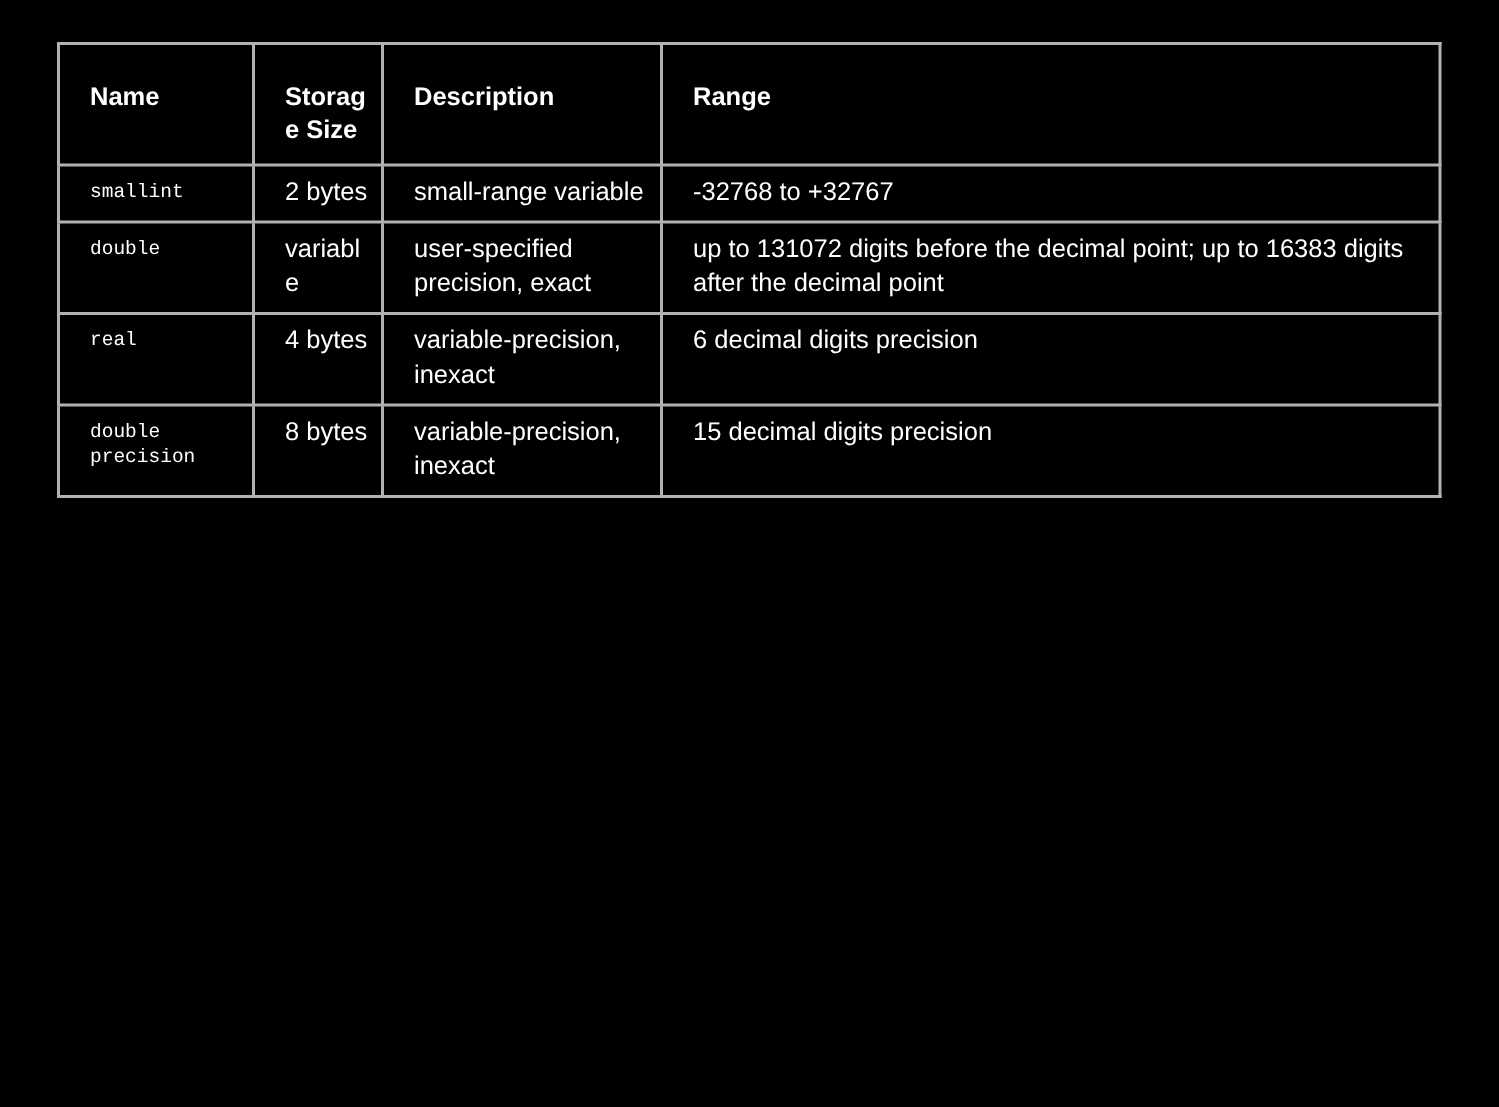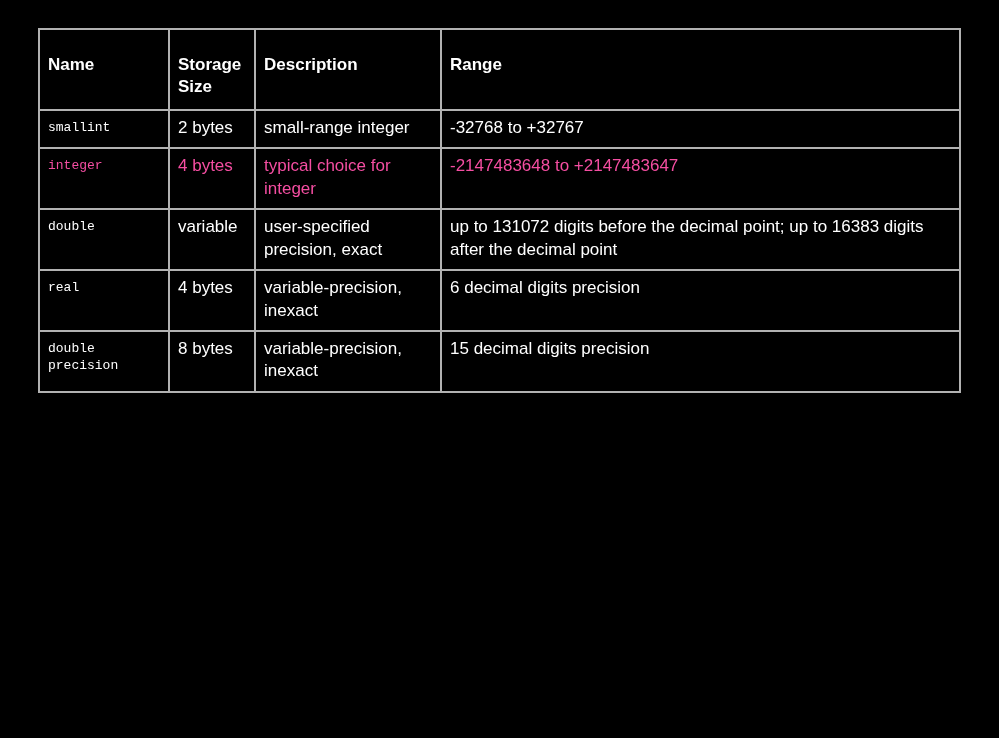--- a/index.html
+++ b/index.html
@@ -18,21 +18,21 @@
       border-collapse: collapse;
       width: 100%;
       table-layout: fixed;
     }
     table, th, td {
       border: 2px solid #b2b2b2;
     }
     th, td {
       text-align: left;
       vertical-align: top;
-      padding: 6px 8px 8px 8px;
+      padding: 6px 8px 8px 20px;
       font-size: 17px;
       line-height: 1.32;
       overflow-wrap: break-word;
       border-radius: 17px;
     }
     th {
       font-weight: 600;
       padding-top: 24px;
       padding-bottom: 10px;
     }
@@ -65,28 +65,22 @@
         <th>Name</th>
         <th>Storage Size</th>
         <th>Description</th>
         <th>Range</th>
       </tr>
     </thead>
     <tbody id="tbody">
         <tr>
           <td class="code">smallint</td>
           <td>2 bytes</td>
-          <td>small-range integer</td>
+          <td>small-range variable</td>
           <td>-32768 to +32767</td>
-        </tr>
-        <tr class="highlight">
-          <td class="code">integer</td>
-          <td>4 bytes</td>
-          <td>typical choice for integer</td>
-          <td>-2147483648 to +2147483647</td>
         </tr>
         <tr>
           <td class="code">double</td>
           <td>variable</td>
           <td>user-specified precision, exact</td>
           <td>up to 131072 digits before the decimal point; up to 16383 digits after the decimal point</td>
         </tr>
         <tr>
           <td class="code">real</td>
           <td>4 bytes</td>

